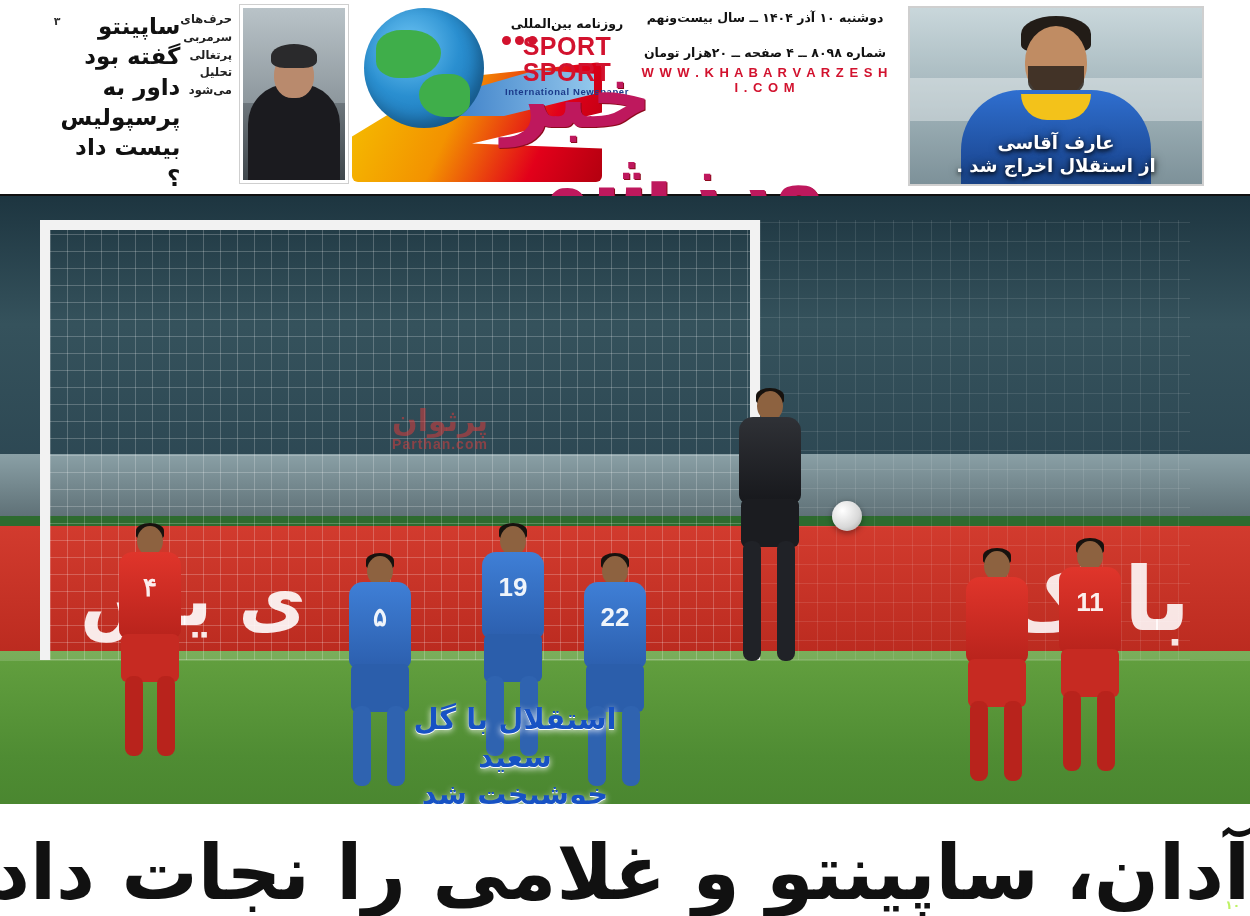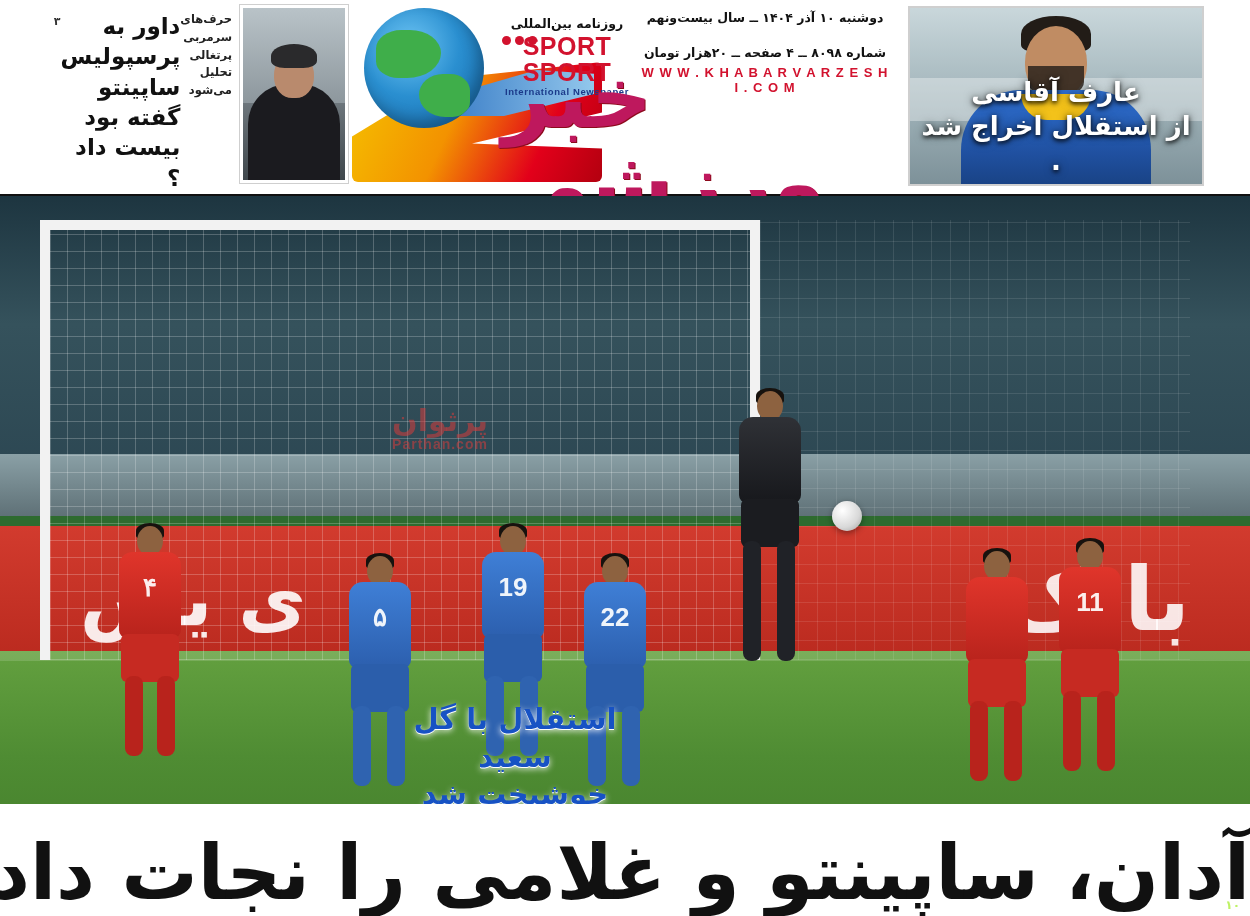--- a/index.html
+++ b/index.html
@@ -205,21 +205,21 @@
     border-radius: 60px 60px 0 0;
   }
   .rp-player-collar {
     position: absolute; top: 86px; left: 50%; transform: translateX(-50%);
     width: 70px; height: 26px; background: #f3c21a; border-radius: 0 0 40px 40px;
   }
   .rp-caption {
     position: absolute; bottom: 6px; left: 0; right: 0;
     text-align: center; direction: rtl;
     color: #ffffff;
-    font-size: 26px; font-weight: 800; line-height: 1.32;
+    font-size: 18px; font-weight: 800; line-height: 1.32;
     text-shadow: 0 2px 4px rgba(0,0,0,.85), 0 0 10px rgba(0,0,0,.6);
     padding: 0 8px;
   }
 
   
   .main-photo {
     position: absolute; top: 196px; left: 0;
     width: 1250px; height: 720px;
     overflow: hidden;
     background: #2e6b2f;
@@ -346,22 +346,22 @@
         <div class="person-body"></div>
         <div class="person-head"></div>
         <div class="person-hair"></div>
       </div>
       <div class="promo-text">
         <div class="promo-kicker">
           <div>حرف‌های سرمربی</div>
           <div>پرتغالی تحلیل می‌شود</div>
         </div>
         <div class="promo-head">
+          <div>ساپینتو گفته بود</div>
           <div>داور به پرسپولیس</div>
-          <div>ساپینتو گفته بود</div>
           <div>بیست داد ؟</div>
         </div>
         <div class="promo-page">۳</div>
       </div>
     </div>
 
     <div class="logo-block">
       <div class="logo-swoosh"></div>
       <div class="logo-swoosh-2"></div>
       <div class="logo-globe"></div>

